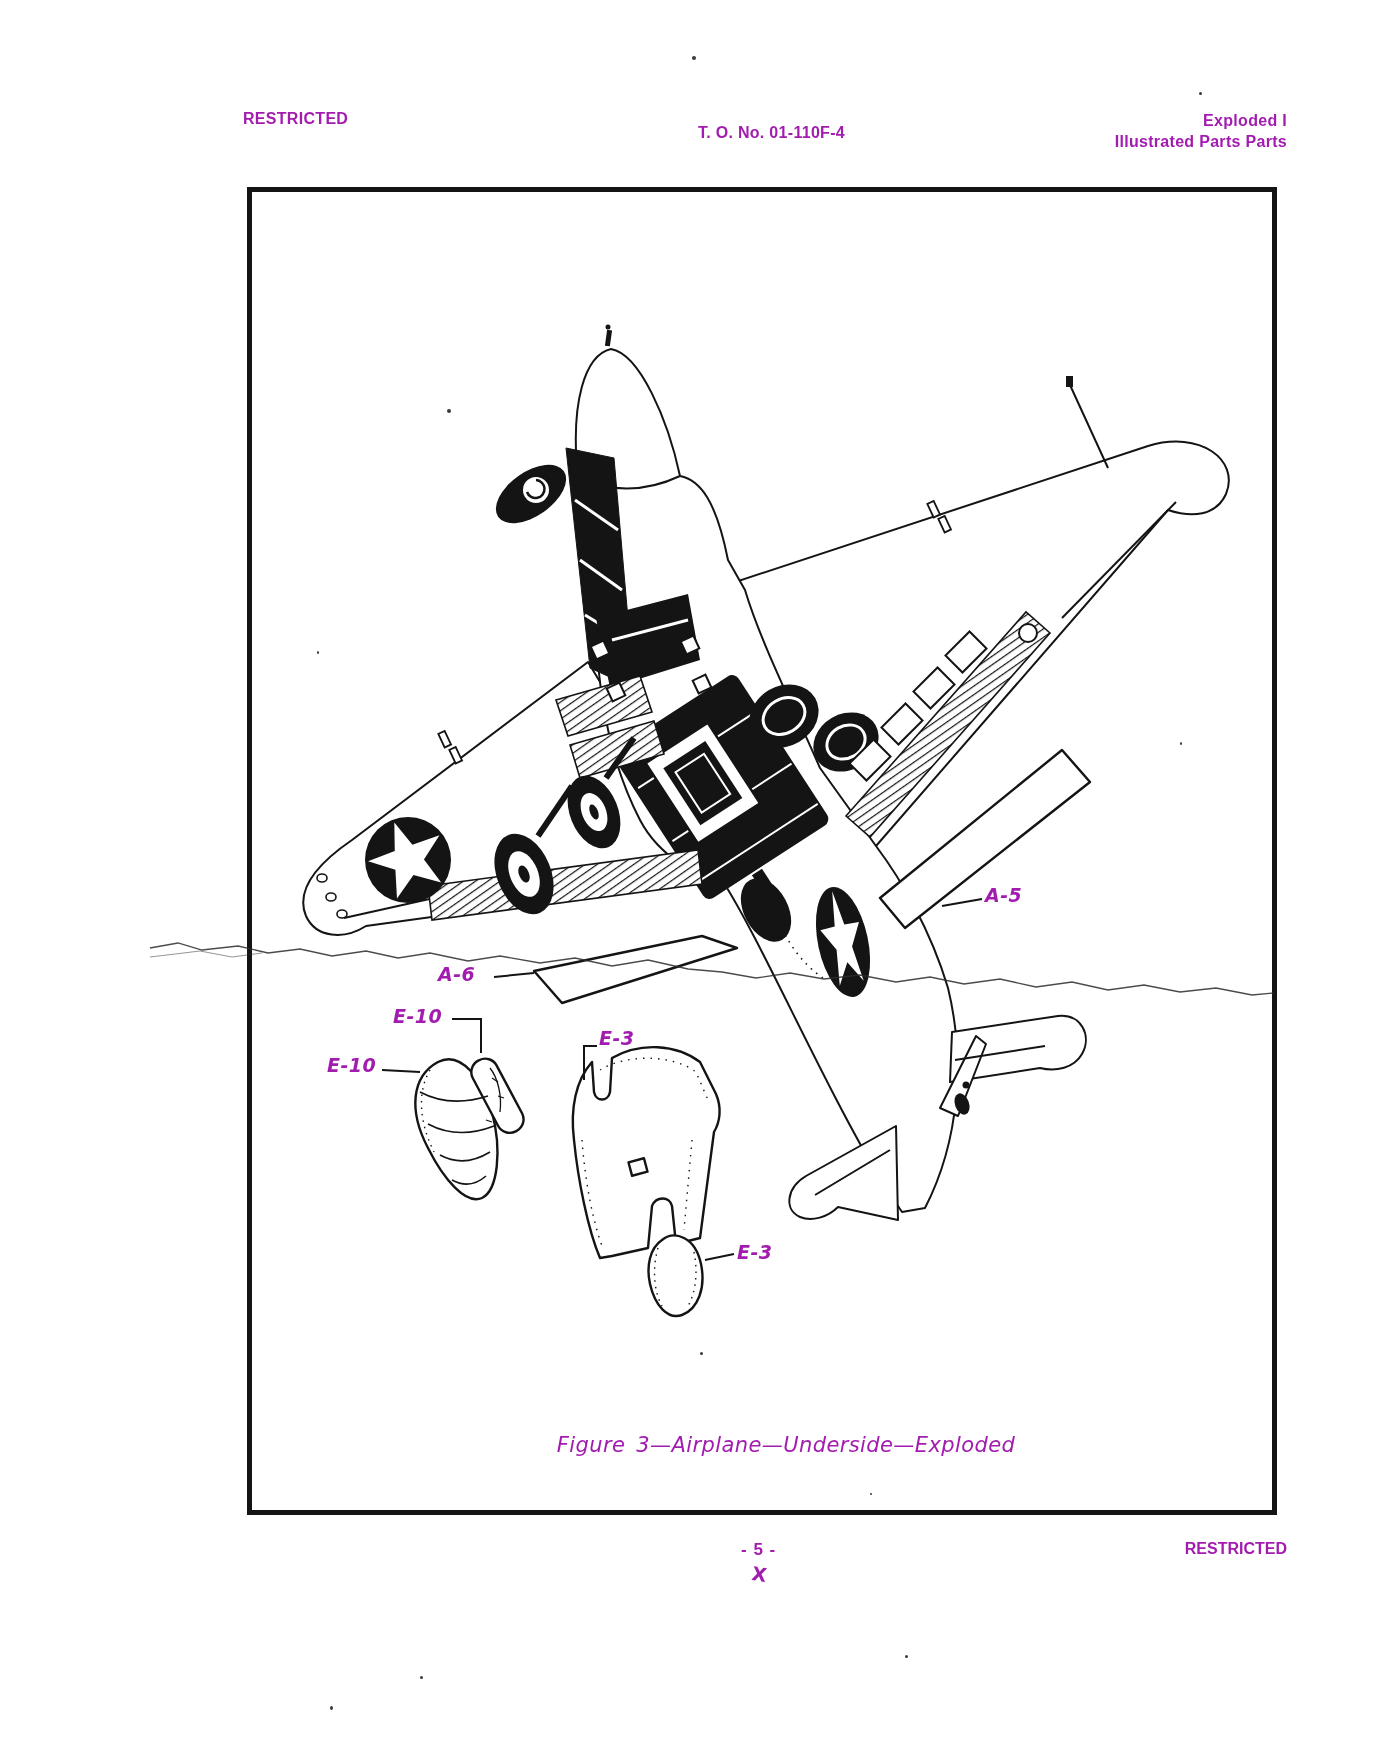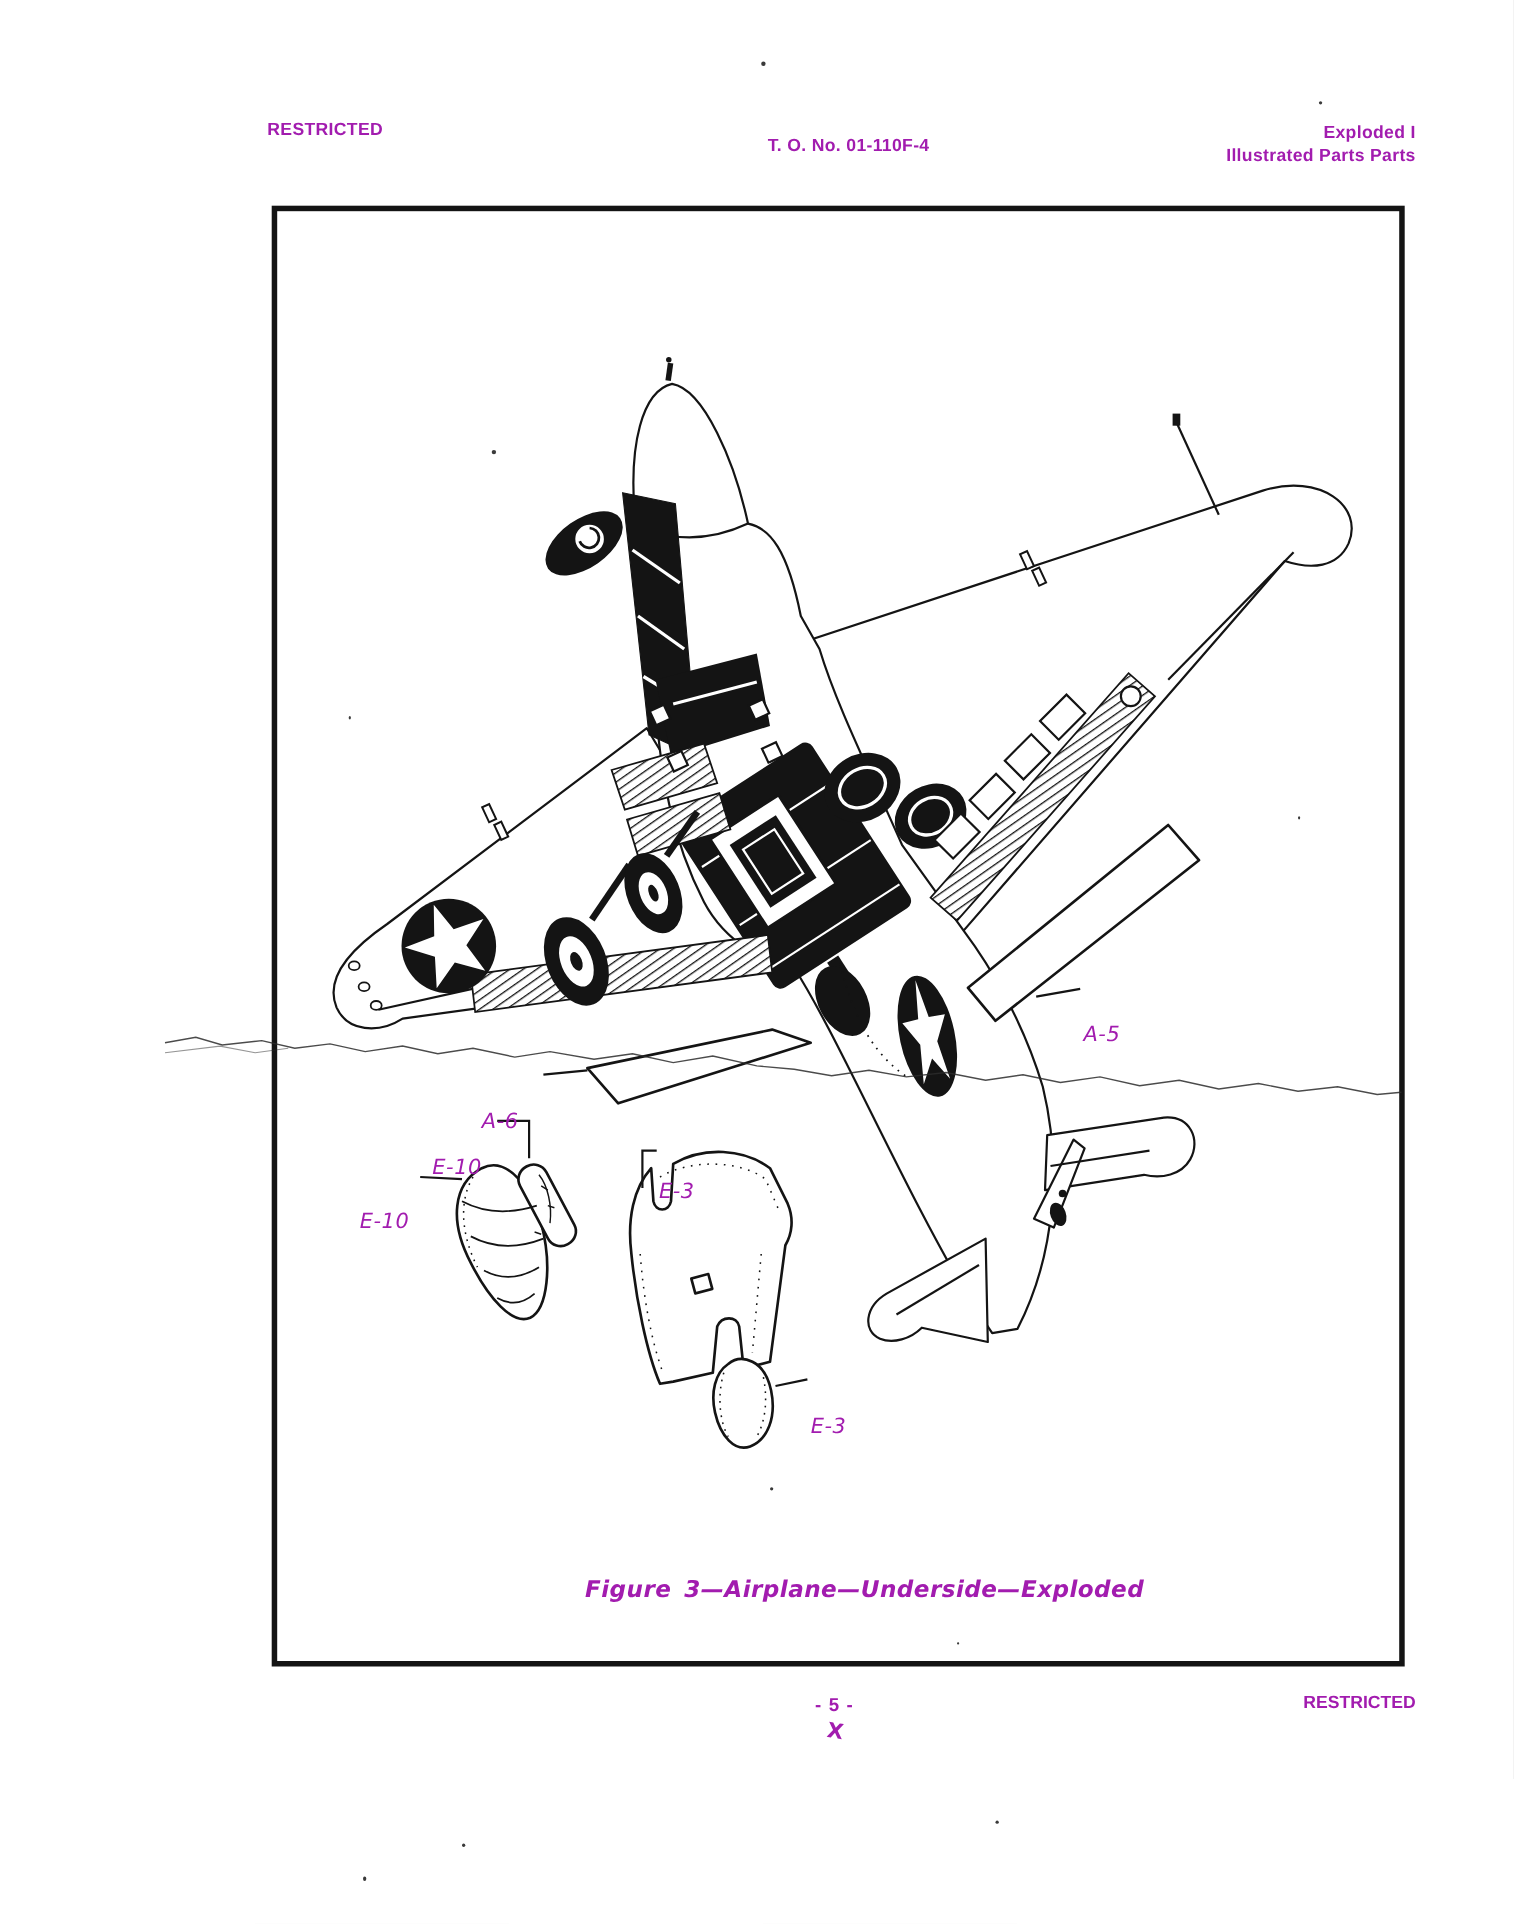--- a/index.html
+++ b/index.html
@@ -25,36 +25,35 @@
     position:absolute;
     left:247px;top:187px;
     width:1020px;height:1318px;
     border:5px solid #141414;
     background:#fff;
   }
   .caption{
     position:absolute;
     left:247px;top:1433px;width:1078px;
     text-align:center;
-    font-weight:bold;font-style:italic;
+    font-weight:normal;font-style:italic;
     font-size:21px;
     word-spacing:4px;letter-spacing:.4px;
     font-family:"DejaVu Sans",sans-serif;
   }
   .drawing-svg{
     position:absolute;left:0;top:0;width:1376px;height:1749px;
     pointer-events:none;
   }
   .callout{
     position:absolute;
     font-family:"DejaVu Sans",sans-serif;
-    font-weight:normal;font-style:italic;
+    font-weight:bold;font-style:italic;
     font-size:19px;letter-spacing:.5px;
     white-space:nowrap;
-    margin-top:45px;
   }
   .co-a5{left:985px;top:884px;}
   .co-a6{left:438px;top:963px;}
   .co-e10-upper{left:393px;top:1005px;}
   .co-e10-left{left:327px;top:1054px;}
   .co-e3-upper{left:599px;top:1027px;}
   .co-e3-lower{left:737px;top:1241px;}
   .ftr{position:absolute;font-weight:bold;white-space:nowrap;}
   .ftr-page{left:741px;top:1540px;font-size:17px;letter-spacing:1px;}
   .ftr-mark{left:752px;top:1563px;font-size:19px;font-weight:bold;transform:rotate(9deg);font-family:"DejaVu Sans",sans-serif;}

